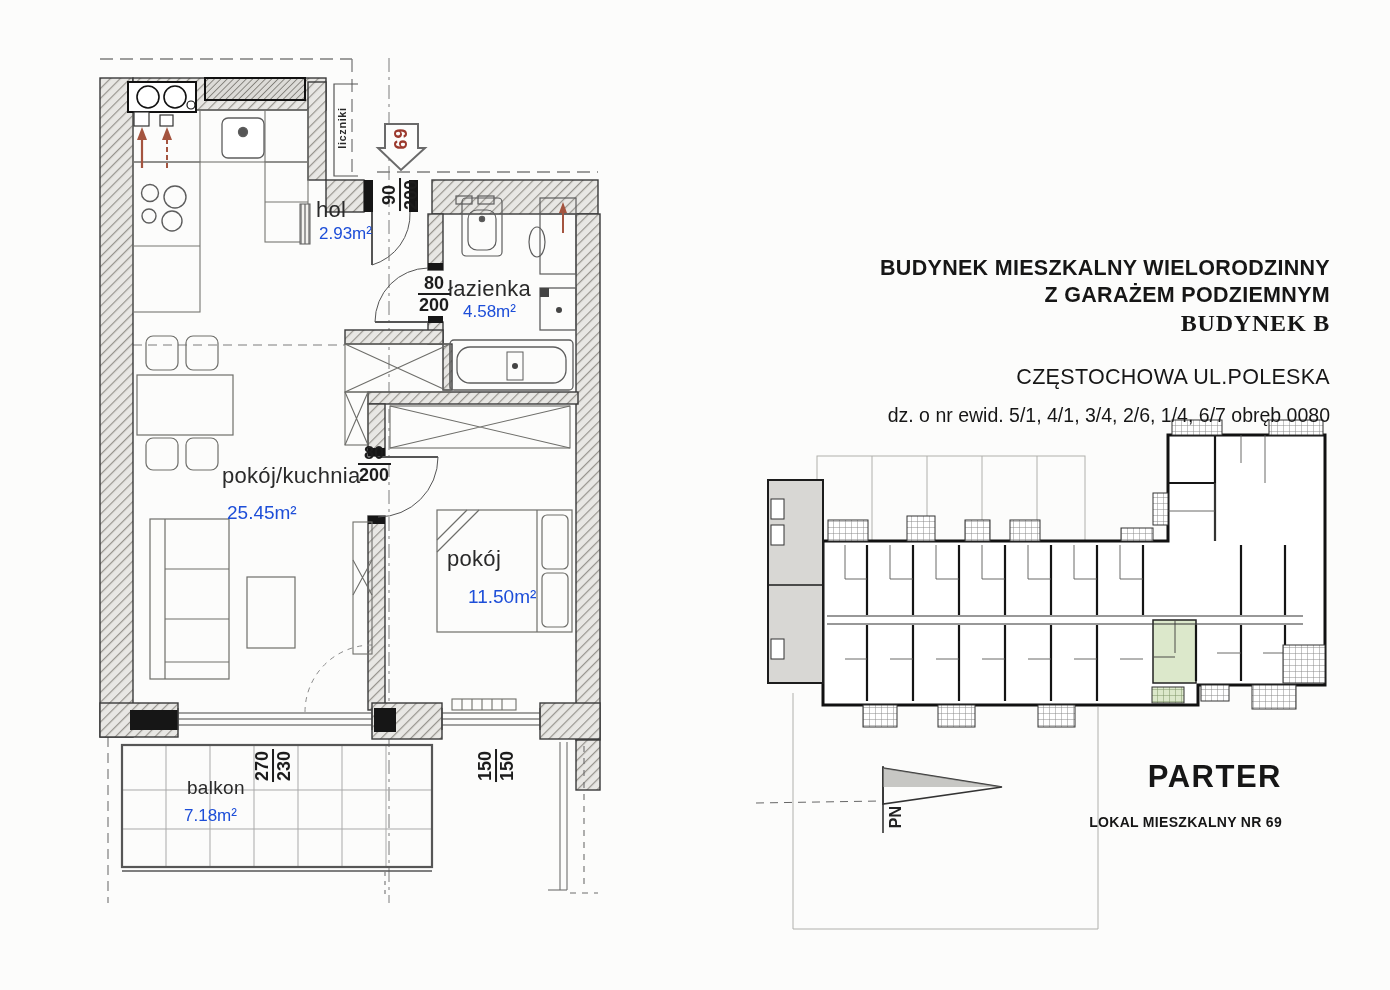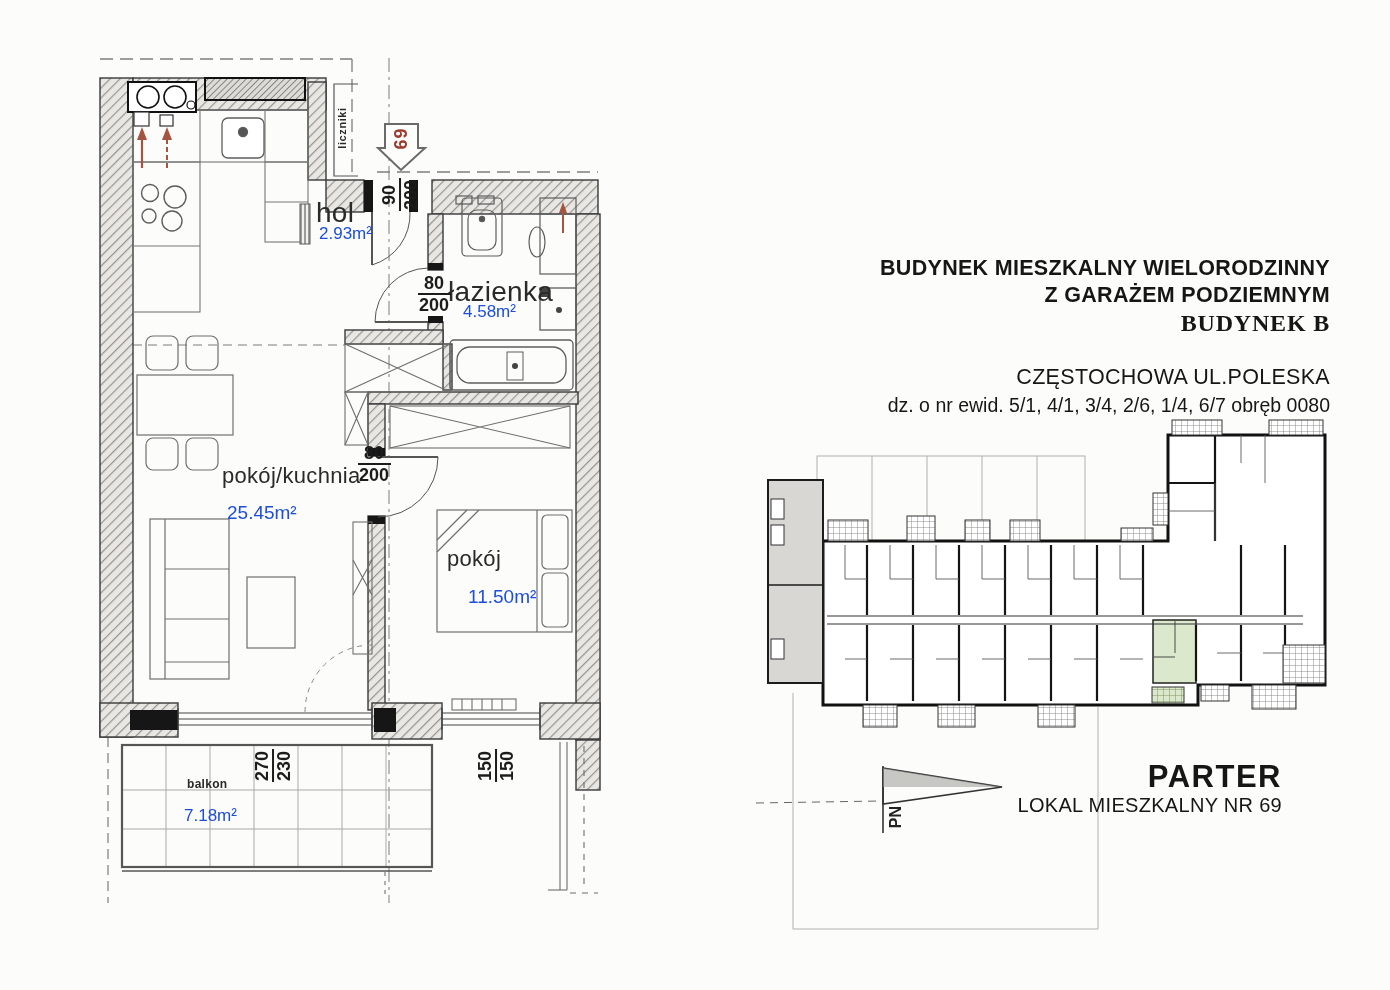--- a/index.html
+++ b/index.html
@@ -4,44 +4,44 @@
 <style>
   html,body{margin:0;padding:0;}
   body{
     width:1390px;height:990px;position:relative;overflow:hidden;
     background:#fcfcfb;color:#1e1e1e;
     font-family:"Liberation Sans",sans-serif;
   }
   .abs{position:absolute;}
   svg{display:block;}
   
-  .room-label{font-size:28px;color:#2a2a2a;letter-spacing:.3px;white-space:nowrap;}
+  .room-label{font-size:22px;color:#2a2a2a;letter-spacing:.3px;white-space:nowrap;}
   .room-label.big{font-size:22px;}
   .area-label{font-size:17px;color:#1d4ed8;white-space:nowrap;}
   .area-label.big{font-size:19px;margin-top:8px;}
   
   .frac{display:inline-flex;flex-direction:column;align-items:center;line-height:1.0;
         font-size:18px;font-weight:600;color:#1c1c1c;}
   .frac .fbar{width:110%;height:2px;background:#1c1c1c;margin:1px 0;}
   .vdim{display:flex;align-items:center;justify-content:center;}
   .vdim .frac{transform:rotate(-90deg);}
   
   .rot-ccw{display:flex;align-items:center;justify-content:center;}
   .rot-ccw .inner{transform:rotate(-90deg);white-space:nowrap;}
   .meters-text{font-size:11px;font-weight:bold;letter-spacing:.6px;color:#2a2a2a;}
   .unit-marker-text{font-size:18px;font-weight:bold;color:#9c3a2e;letter-spacing:1px;}
   
   .title-block{text-align:right;line-height:1.24;color:#161616;}
   .tb-l1{font-size:21.5px;font-weight:bold;letter-spacing:.3px;}
   .tb-l3{font-size:24px;font-weight:bold;letter-spacing:.8px;margin-top:1px;font-family:Liberation Serif, serif;}
   .tb-addr{font-size:21.5px;margin-top:25px;letter-spacing:.3px;}
-  .tb-parcels{font-size:19.5px;margin-top:2px;}
+  .tb-parcels{font-size:19.5px;margin-top:12px;}
   .footer-block{text-align:right;color:#161616;}
   .parter{font-size:31px;font-weight:bold;letter-spacing:1.5px;line-height:1.1;}
-  .lokal{font-size:20px;margin-top:0;letter-spacing:.3px;}
+  .lokal{font-size:14px;margin-top:20px;letter-spacing:.3px;font-weight:bold;}
 </style>
 </head>
 <body>
 
 <svg class="abs" style="left:95px;top:55px;" width="530" height="880" viewBox="95 55 530 880">
   <defs>
     <pattern id="wallH" width="7" height="7" patternUnits="userSpaceOnUse" patternTransform="rotate(45)">
       <rect width="7" height="7" fill="#e8e7e4"></rect>
       <line x1="0" y1="0" x2="0" y2="7" stroke="#97948e" stroke-width="2.4"></line>
     </pattern>
@@ -266,21 +266,21 @@
 
 <div class="abs room-label" style="left:448px;top:276px;">łazienka</div>
 <div class="abs area-label" style="left:463px;top:302px;">4.58m²</div>
 
 <div class="abs room-label big" style="left:222px;top:463px;">pokój/kuchnia</div>
 <div class="abs area-label big" style="left:227px;top:494px;">25.45m²</div>
 
 <div class="abs room-label big" style="left:447px;top:546px;">pokój</div>
 <div class="abs area-label big" style="left:468px;top:578px;">11.50m²</div>
 
-<div class="abs room-label" style="left:187px;top:777px;font-size:12px;font-weight:bold;">balkon</div>
+<div class="abs room-label" style="left:187px;top:777px;font-size:19px;">balkon</div>
 <div class="abs area-label" style="left:184px;top:806px;">7.18m²</div>
 
 <div class="abs vdim" style="left:374px;top:166px;width:52px;height:58px;">
   <span class="frac">
     <span>90</span>
     <span class="fbar"></span>
     <span>200</span>
   </span>
 </div>
 

